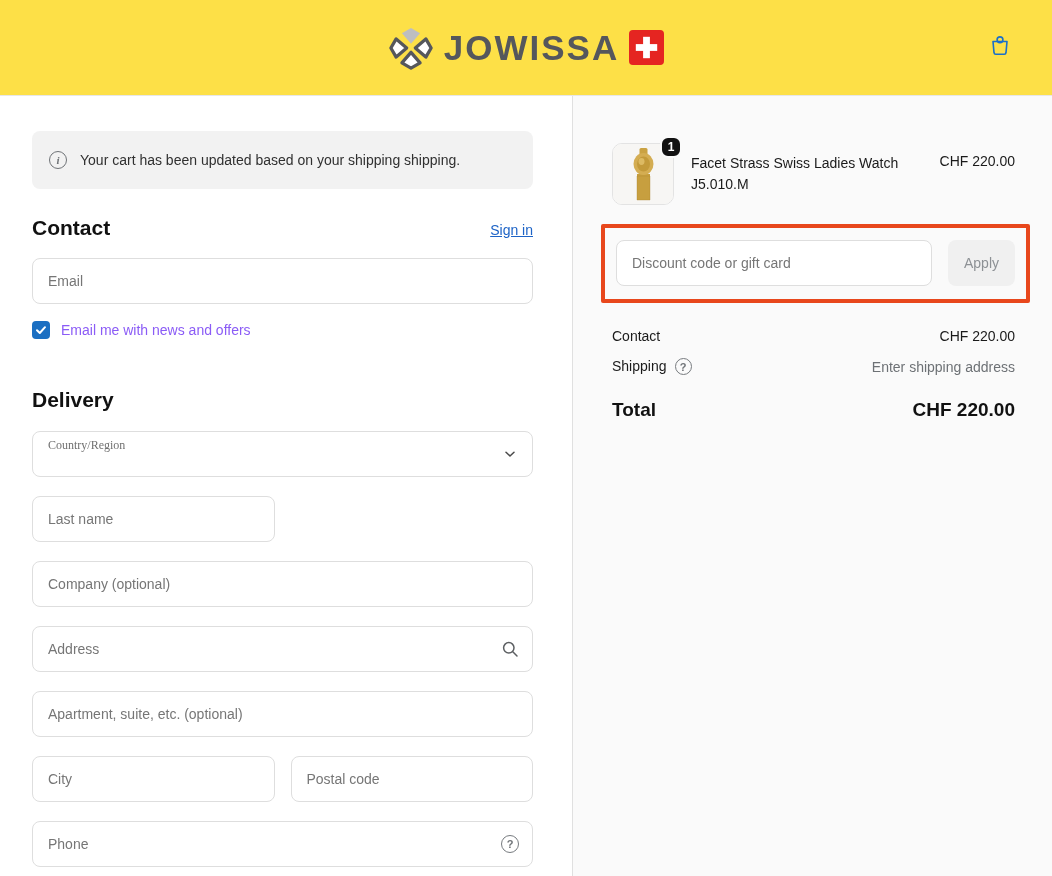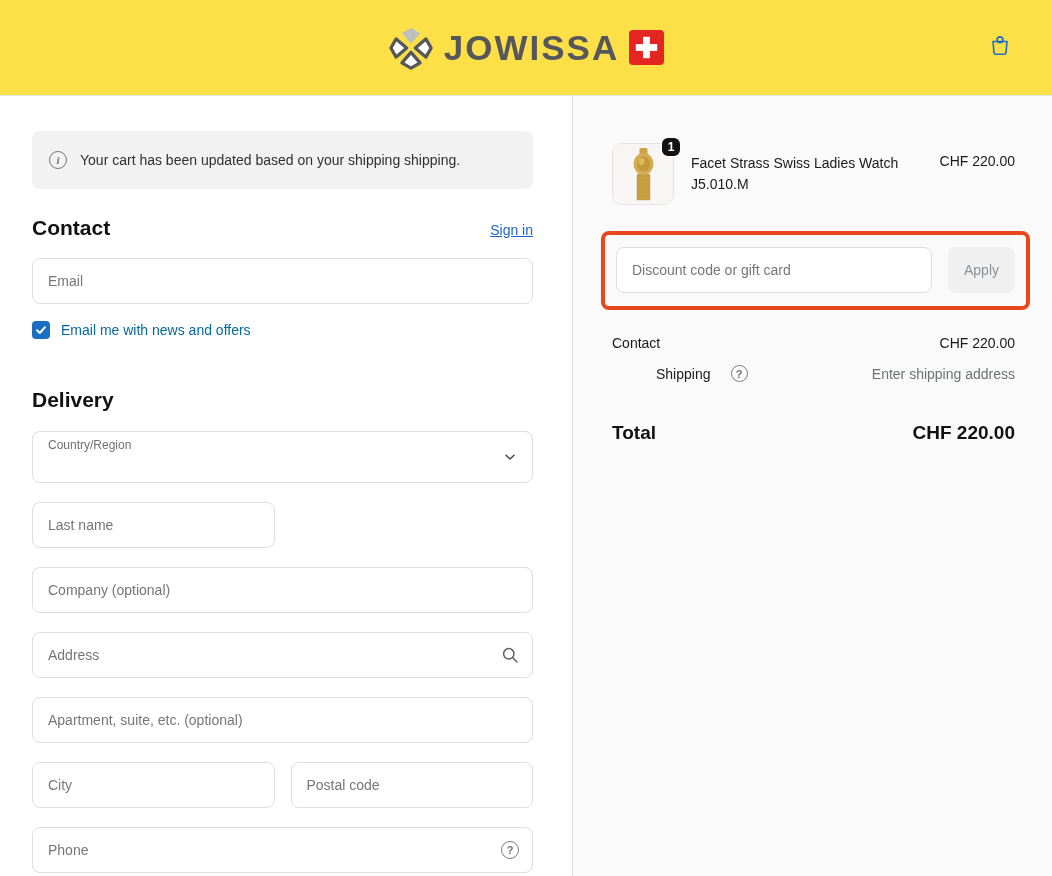--- a/index.html
+++ b/index.html
@@ -36,57 +36,57 @@
            font-family:"Liberation Sans","DejaVu Sans",sans-serif; }
   .field::placeholder { color:#767676; opacity:1; }
   .mt18 { margin-top:18px; } .mt19 { margin-top:19px; }
   .two-col { display:grid; grid-template-columns:1fr 1fr; gap:16px; }
   .input-wrap { position:relative; }
   .input-wrap .field { padding-right:42px; }
   .trail-icon { position:absolute; right:14px; top:50%; transform:translateY(-50%); display:flex; align-items:center; }
 
   .check-row { margin-top:17px; display:flex; align-items:center; gap:11px; cursor:pointer; }
   .checkbox { width:18px; height:18px; border-radius:4px; background:#1b6fc2; display:flex; align-items:center; justify-content:center; }
-  .check-label { font-size:14px; color:#0369a1;text-align:center; }
+  .check-label { font-size:14px; color:#8b5cf6;text-align:center; }
 
   .delivery-head { margin-top:49px; }
 
-  .select { position:relative; margin-top:19px; width:100%; height:52px; border:1px solid #dedede;
-            border-radius:8px; background:#fff; cursor:pointer; padding:6px 15px 0; }
+  .select { position:relative; margin-top:19px; width:100%; height:46px; border:1px solid #dedede;
+            border-radius:8px; background:#fff; cursor:pointer; padding:6px 15px 0;font-family:Liberation Serif, serif; }
   .select-label { font-size:12px; color:#707070; display:block; }
   .select-value { font-size:14px; color:#1a1a1a; margin-top:1px; display:block; }
   .select .chev { position:absolute; right:15px; top:50%; transform:translateY(-50%); }
 
   .help-badge { width:18px; height:18px; border:1.4px solid #777b7f; border-radius:50%; color:#6f7377;
                 font-size:11px; font-weight:700; display:inline-flex; align-items:center; justify-content:center; cursor:pointer; }
 
   
   .product-row { display:flex; align-items:flex-start; gap:17px; }
   .thumb { position:relative; width:62px; height:62px; background:#fff; border:1px solid #e3e3e3; border-radius:10px; flex:0 0 62px; }
   .qty-badge { position:absolute; top:-8px; right:-9px; min-width:22px; height:22px; background:#121212;
                border:2px solid #fafafa; border-radius:8px; color:#fff; font-size:12px; font-weight:700;
                display:flex; align-items:center; justify-content:center; }
   .prod-title { font-size:14px; line-height:1.5; color:#1a1a1a; max-width:228px; padding-top:10px; }
   .prod-price { margin-left:auto; font-size:14px; color:#1a1a1a; padding-top:10px; }
 
-  .discount-annotation { margin:26px -15px 0 -11px; border:4px solid #e8471c; border-radius:8px;
+  .discount-annotation { margin:19px -15px 0 -11px; border:4px solid #e8471c; border-radius:2px;
                          padding:12px 11px 13px; display:flex; gap:16px; }
   .discount-input { flex:1; height:46px; border:1px solid #dedede; border-radius:8px; font-size:14px;
                     padding:0 15px; outline:none; color:#1a1a1a; background:#fff;
                     font-family:"Liberation Sans","DejaVu Sans",sans-serif; }
   .discount-input::placeholder { color:#767676; opacity:1; }
   .apply-btn { width:67px; height:46px; background:#f0f0f0; border:none; border-radius:8px;
                font-size:14px; color:#8d9195; cursor:pointer; font-family:"Liberation Sans","DejaVu Sans",sans-serif; }
 
   .totals { margin-top:25px; }
   .tot-row { display:flex; align-items:center; justify-content:space-between; font-size:14px; }
   .tot-row + .tot-row { margin-top:14px; }
-  .ship-label { display:flex; align-items:center; gap:20px;margin-left:44px; }
+  .ship-label { display:flex; align-items:flex-start; gap:8px; }
   .muted { color:#6d7175;padding-left:30px; }
-  .grand { margin-top:40px; display:flex; align-items:center; justify-content:space-between; }
+  .grand { margin-top:24px; display:flex; align-items:center; justify-content:space-between; }
   .grand .lbl, .grand .val { font-size:19px; font-weight:700; color:#111; }
 
   svg { display:block; }
 </style>
 </head>
 <body>
 
 <header class="header">
   <div class="logo">
     <span>

